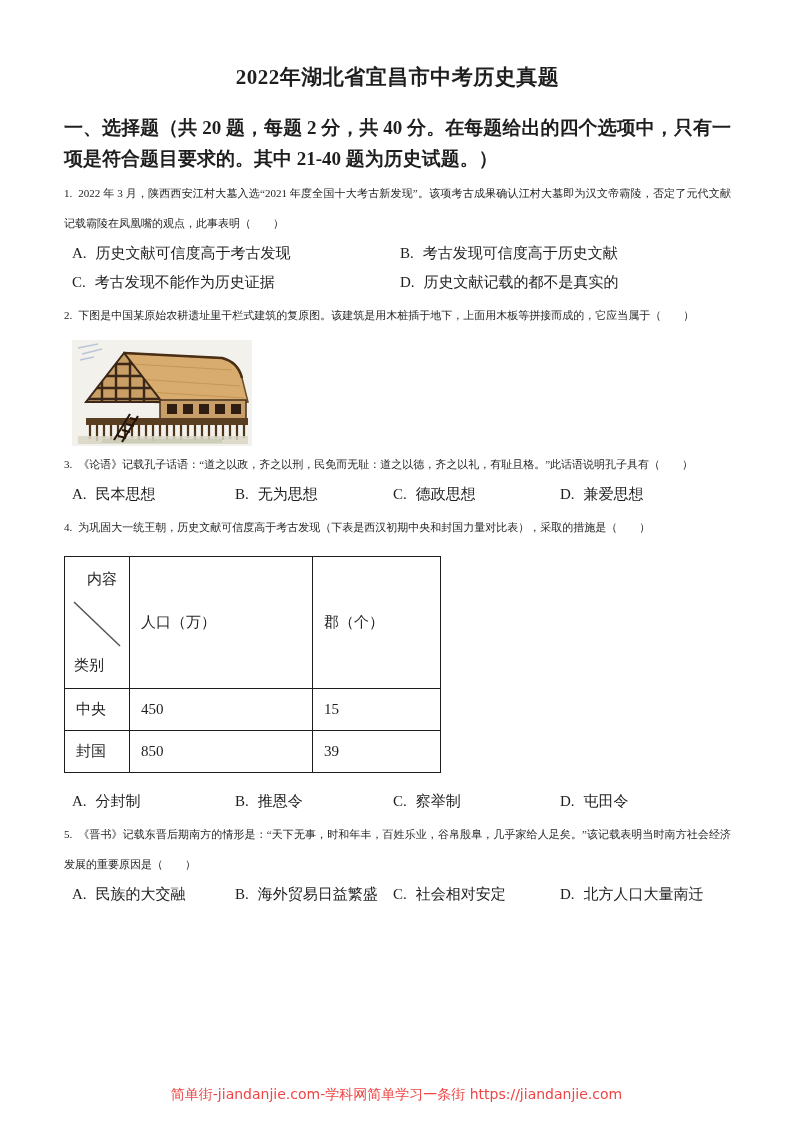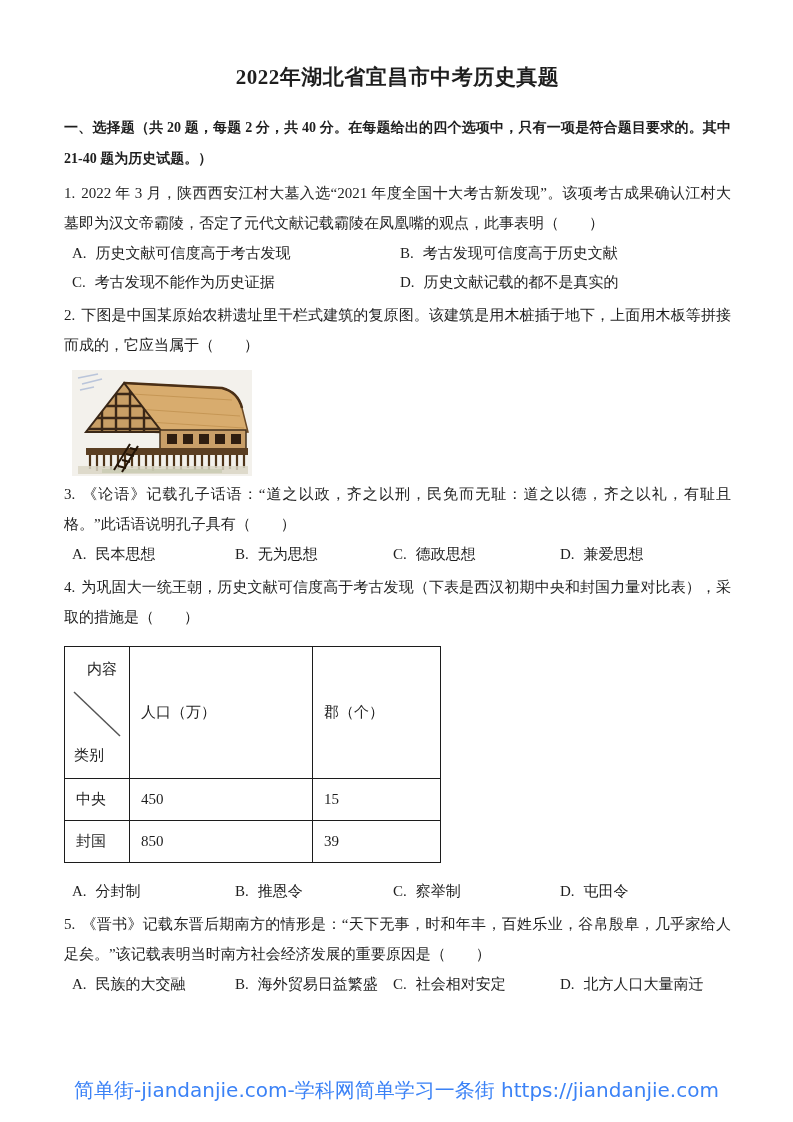--- a/index.html
+++ b/index.html
@@ -8,25 +8,25 @@
     background:#ffffff; overflow:hidden;
     font-family:"Liberation Serif","DejaVu Serif",serif;
     color:#1e1e1e;
   }
   .content { padding:54px 62px 0 64px; }
   .doc-title {
     font-size:21px; font-weight:bold; text-align:center;
     margin:0 0 21px 0; letter-spacing:0.5px;
   }
   .section-header {
-    font-size:14px; font-weight:bold; line-height:31px;
+    font-size:19px; font-weight:bold; line-height:31px;
     margin:0 0 4px 0; text-align:justify;
   }
   .q-text {
-    font-size:15px; line-height:30px; margin:3px 0 0 0;
+    font-size:11px; line-height:30px; margin:3px 0 0 0;
     text-align:justify;
   }
   .q-num { margin-right:6px; }
   .opts {
     display:grid; font-size:15px; line-height:29px;
     padding-left:8px; margin:1px 0 0 0;
   }
   .opts-2 { grid-template-columns:328px 1fr; }
   .opts-4 { grid-template-columns:163px 158px 167px 1fr; }
   .opt-label { margin-right:9px; }
@@ -46,21 +46,21 @@
   .col-jun { width:116px; }
   .corner-cell { position:relative; padding:0 !important; }
   .corner-top { position:absolute; top:13px; left:22px;text-align:right; }
   .corner-bottom { position:absolute; bottom:13px; left:9px; }
   .corner-line { position:absolute; top:0; left:0; width:100%; height:100%; }
   .q4-opts { margin-top:14px; }
   .footer {
     position:absolute; left:0; right:0; bottom:27px;
     text-align:center;
     font-family:"DejaVu Sans","Liberation Sans",sans-serif;
-    font-size:20px; color:#3b82f6;
+    font-size:14px; color:#ef4444;
   }
 </style>
 </head>
 <body>
 
 <div class="page">
   <div class="content">
 
     <h1 class="doc-title">2022年湖北省宜昌市中考历史真题</h1>
 

